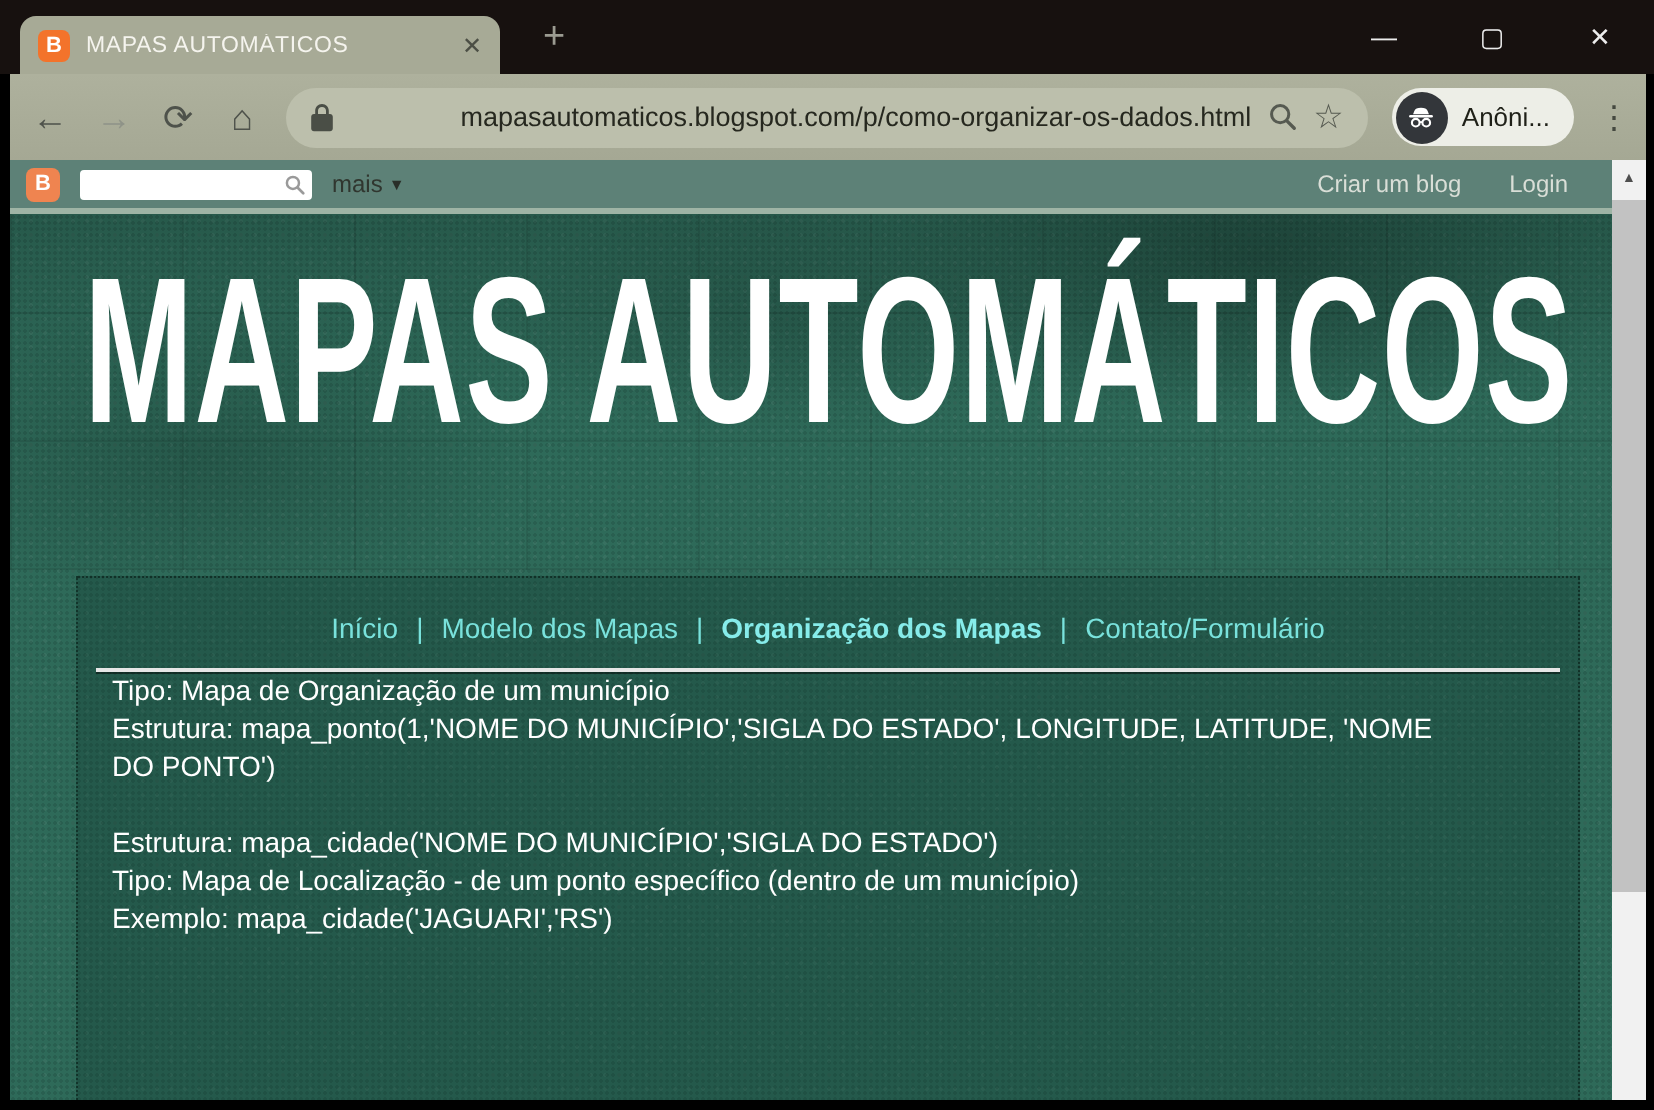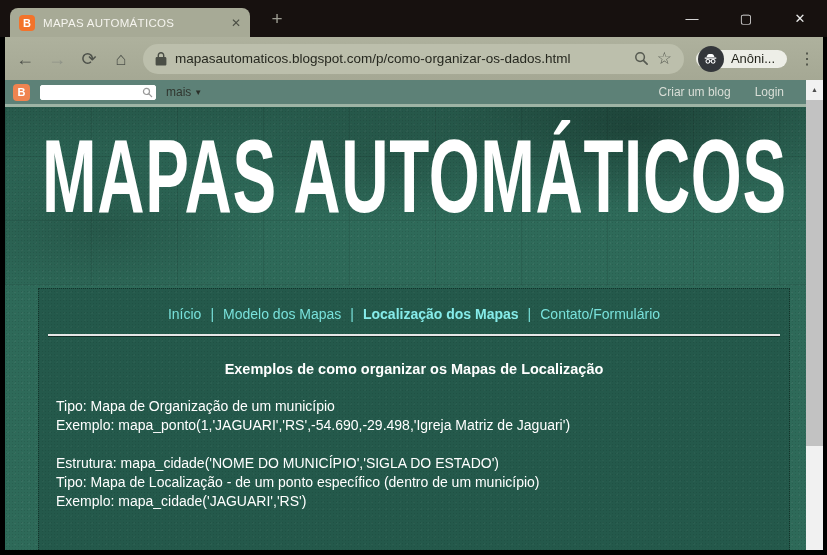--- a/index.html
+++ b/index.html
@@ -26,23 +26,23 @@
   .frame { position:absolute; top:37px; left:5px; right:4px; bottom:5px; display:flex; flex-direction:column; background:#2e6a59; }
 
   
   .toolbar { height:43px; background:linear-gradient(#aeb19d,#a5a894); display:flex; align-items:center;
              padding:0 10px; gap:12px; flex:0 0 auto; }
   .nav-ico { font-size:18px; color:#4e524b; width:20px; text-align:center; line-height:1; }
   .nav-ico.disabled { color:#8f9388; }
   .omnibox { flex:1; height:30px; background:#bcbfac; border-radius:15px; display:flex; align-items:center;
              padding:0 12px; gap:8px; min-width:0; }
   .lock-icon { flex:0 0 auto; display:flex; }
-  .url-text { flex:1; font-size:13.5px; color:#26281f; white-space:nowrap; overflow:hidden; }
+  .url-text { flex:1; font-size:13.5px; color:#26281f; white-space:nowrap; overflow:hidden;text-align:right; }
   .omni-ico { flex:0 0 auto; color:#565a51; font-size:15px; display:flex; }
-  .profile-chip { flex:0 0 auto; height:18px; background:#edeee7; border-radius:15px; display:flex;
+  .profile-chip { flex:0 0 auto; height:29px; background:#edeee7; border-radius:15px; display:flex;
                   align-items:center; padding:2px 12px 2px 2px; gap:7px; }
   .incog-circle { width:26px; height:26px; border-radius:50%; background:#33363a; display:flex;
                   align-items:center; justify-content:center; }
   .profile-label { font-size:13px; color:#1f2018; }
   .menu-dots { color:#44483f; font-size:16px; width:14px; text-align:center; }
 
   
   .page { position:relative; flex:1; overflow:hidden; }
   .page-inner { position:absolute; left:0; right:17px; top:0; bottom:0; overflow:hidden; }
 
@@ -178,29 +178,28 @@
         </div>
         <div class="navbar-edge"></div>
 
         <div class="site">
           <div class="hero">
             <h1 class="site-title">MAPAS AUTOMÁTICOS</h1>
           </div>
 
           <div class="content-box">
             <div class="site-nav">
-              <a>Início</a><span class="sep">|</span><a>Modelo dos Mapas</a><span class="sep">|</span><a class="active">Localização dos Mapas</a><span class="sep">|</span><a>Contato/Formulário</a>
+              <a>Início</a><span class="sep">|</span><a>Modelo dos Mapas</a><span class="sep">|</span><a class="active">Organização dos Mapas</a><span class="sep">|</span><a>Contato/Formulário</a>
             </div>
             <hr class="content-hr">
 
-            <h2 class="page-heading">Exemplos de como organizar os Mapas de Localização</h2>
 
             <div class="blk">
               <p class="pline"><b>Tipo</b><span>: Mapa de Organização de um município</span></p>
-              <p class="pline"><b>Exemplo</b><span>: mapa_ponto(1,'JAGUARI','RS',-54.690,-29.498,'Igreja Matriz de Jaguari')</span></p>
+              <p class="pline"><b>Estrutura</b><span>: mapa_ponto(1,'NOME DO MUNICÍPIO','SIGLA DO ESTADO', LONGITUDE, LATITUDE, 'NOME DO PONTO')</span></p>
             </div>
 
             <div class="blk">
               <p class="pline"><b>Estrutura</b><span>: mapa_cidade('NOME DO MUNICÍPIO','SIGLA DO ESTADO')</span></p>
               <p class="pline"><b>Tipo</b><span>: Mapa de Localização - de um ponto específico (dentro de um município)</span></p>
               <p class="pline"><b>Exemplo</b><span>: mapa_cidade('JAGUARI','RS')</span></p>
             </div>
           </div>
         </div>
       </div>

